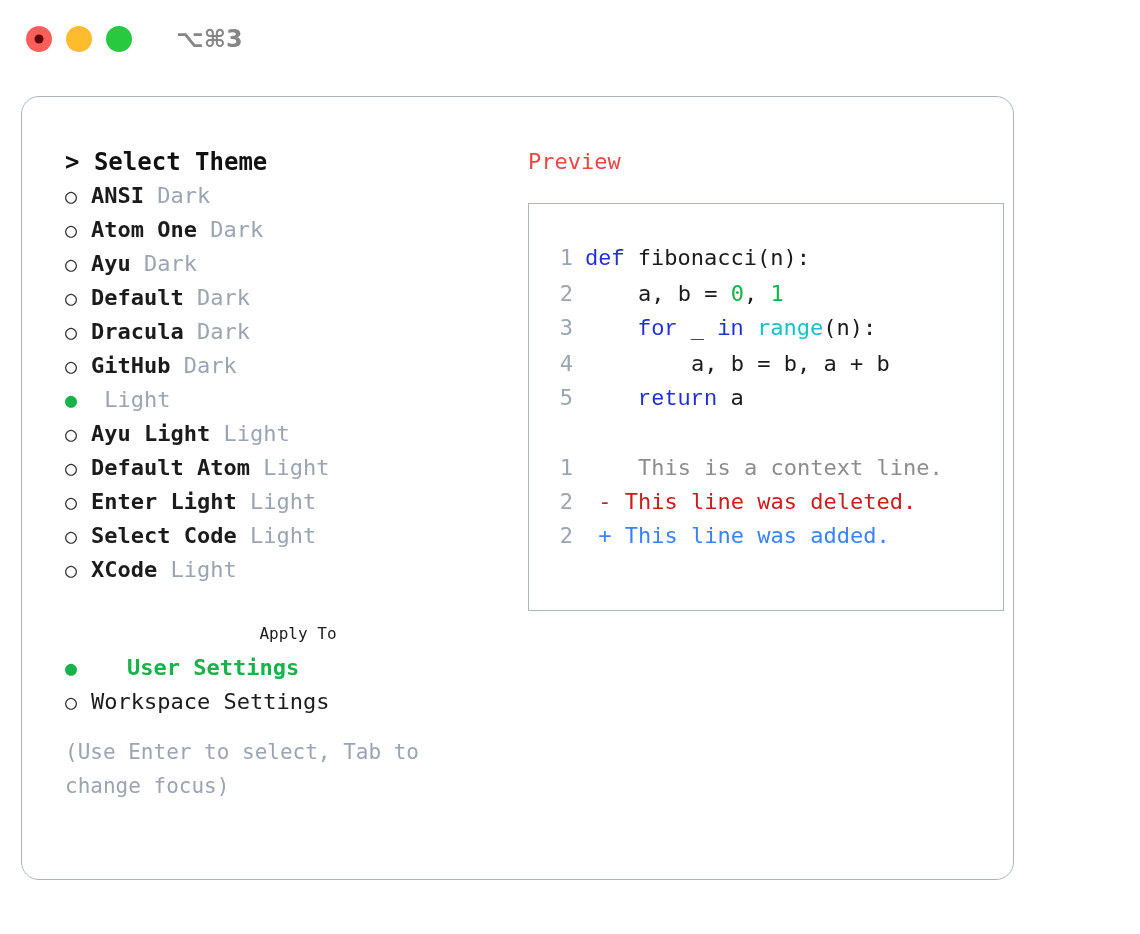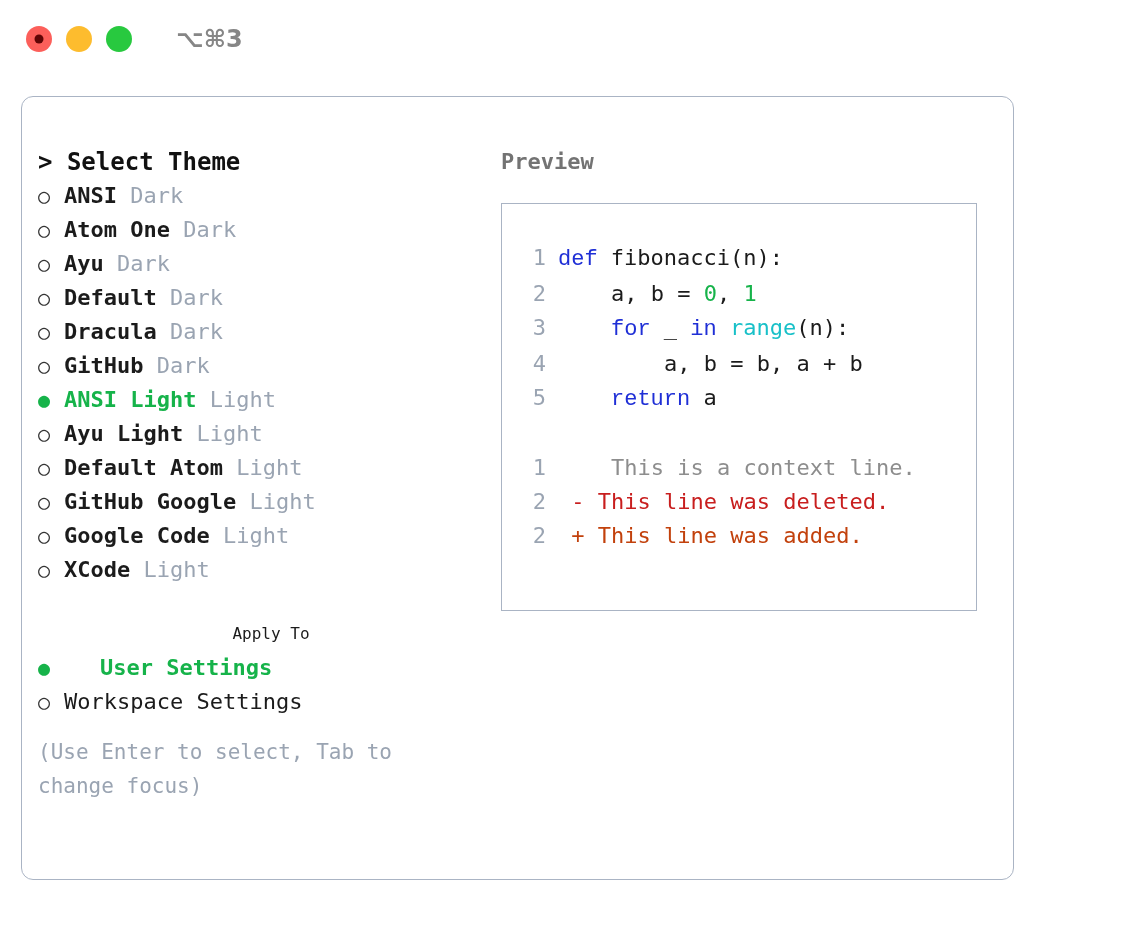--- a/index.html
+++ b/index.html
@@ -70,22 +70,23 @@
 
   
   .card {
     position: absolute;
     left: 21px;
     top: 96px;
     width: 993px;
     height: 784px;
     box-sizing: border-box;
     border: 1.5px solid #aab4c4;
-    border-radius: 12px;
-    background: #ffffff;
+    border-radius: 18px;
+    background: #ffffff;
+    padding-left: 27px;
   }
 
   .card-inner {
     position: relative;
     width: 100%;
     height: 100%;
   }
 
   
   .left-col {
@@ -150,22 +151,22 @@
 
   
   .right-col {
     position: absolute;
     left: 479px;
     top: 48px;
     width: 490px;
   }
   .preview-title {
     font-size: 22px;
-    font-weight: bold;
-    color: #737373;
+    font-weight: normal;
+    color: #ef4444;
     line-height: 34px;
     white-space: pre;
   }
   .preview-box {
     margin-top: 24px;
     width: 476px;
     height: 408px;
     box-sizing: border-box;
     border: 1.5px solid #aab4c4;
     background: #ffffff;
@@ -195,21 +196,21 @@
 
   .tok-kw   { color: #1f2fd6; font-family: Liberation Mono, monospace; }
   .tok-fn   { color: #18c0c8; }
   .tok-num  { color: #16b34a; }
   .tok-txt  { color: #1b1b1b; }
 
   .blank-line { height: 34px; }
 
   .diff-ctx { color: #8d8d8d; }
   .diff-del { color: #c81e1e; }
-  .diff-add { color: #c2410c; }
+  .diff-add { color: #3b82f6; }
 </style>
 </head>
 <body>
 
 <div class="screen">
 
   <div class="titlebar">
     <div class="dots">
       <span class="dot dot-red"></span>
       <span class="dot dot-yellow"></span>
@@ -224,25 +225,25 @@
       <div class="left-col">
         <div class="list-header">&gt; Select Theme</div>
 
         <div id="theme-list">
             <div class="opt-row"><span class="opt-bullet">○</span><span class="opt-name">ANSI</span><span class="opt-tag"> Dark</span></div>
             <div class="opt-row"><span class="opt-bullet">○</span><span class="opt-name">Atom One</span><span class="opt-tag"> Dark</span></div>
             <div class="opt-row"><span class="opt-bullet">○</span><span class="opt-name">Ayu</span><span class="opt-tag"> Dark</span></div>
             <div class="opt-row"><span class="opt-bullet">○</span><span class="opt-name">Default</span><span class="opt-tag"> Dark</span></div>
             <div class="opt-row"><span class="opt-bullet">○</span><span class="opt-name">Dracula</span><span class="opt-tag"> Dark</span></div>
             <div class="opt-row"><span class="opt-bullet">○</span><span class="opt-name">GitHub</span><span class="opt-tag"> Dark</span></div>
-            <div class="opt-row selected"><span class="opt-bullet sel">●</span><span class="opt-name">ANSI Light</span><span class="opt-tag"> Light</span></div>
+            <div class="opt-row selected"><span class="opt-bullet sel">●</span><span class="opt-tag"> Light</span></div>
             <div class="opt-row"><span class="opt-bullet">○</span><span class="opt-name">Ayu Light</span><span class="opt-tag"> Light</span></div>
             <div class="opt-row"><span class="opt-bullet">○</span><span class="opt-name">Default Atom</span><span class="opt-tag"> Light</span></div>
-            <div class="opt-row"><span class="opt-bullet">○</span><span class="opt-name">GitHub Google</span><span class="opt-tag"> Light</span></div>
-            <div class="opt-row"><span class="opt-bullet">○</span><span class="opt-name">Google Code</span><span class="opt-tag"> Light</span></div>
+            <div class="opt-row"><span class="opt-bullet">○</span><span class="opt-name">Enter Light</span><span class="opt-tag"> Light</span></div>
+            <div class="opt-row"><span class="opt-bullet">○</span><span class="opt-name">Select Code</span><span class="opt-tag"> Light</span></div>
             <div class="opt-row"><span class="opt-bullet">○</span><span class="opt-name">XCode</span><span class="opt-tag"> Light</span></div>
           </div>
 
         <div class="section-gap"></div>
 
         <div class="apply-header">Apply To</div>
         <div id="apply-list">
             <div class="opt-row selected"><span class="opt-bullet sel">●</span><span class="opt-name" style="font-weight: bold; margin-left: 36px;">User Settings</span></div>
             <div class="opt-row"><span class="opt-bullet">○</span><span class="opt-name" style="font-weight: normal;">Workspace Settings</span></div>
           </div>

